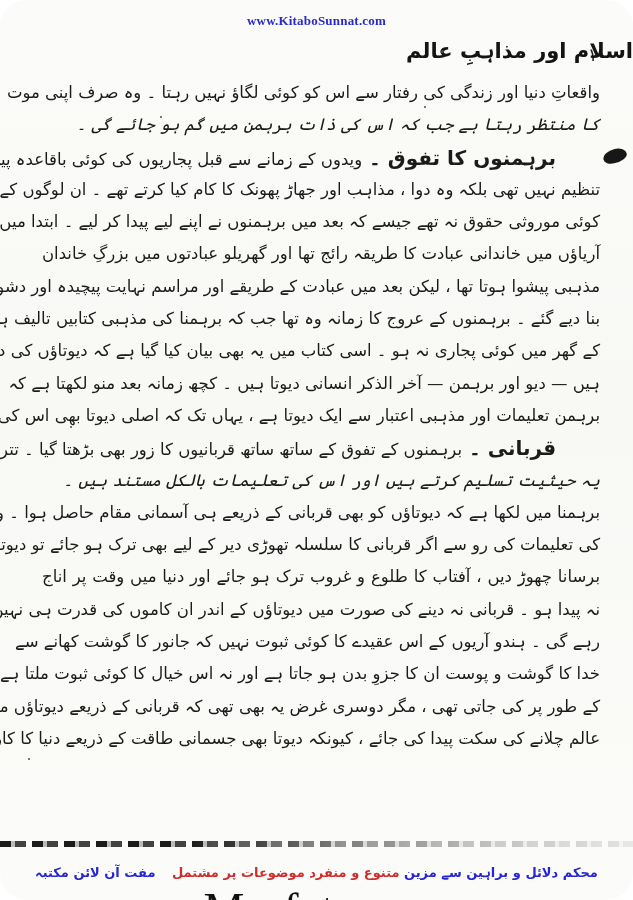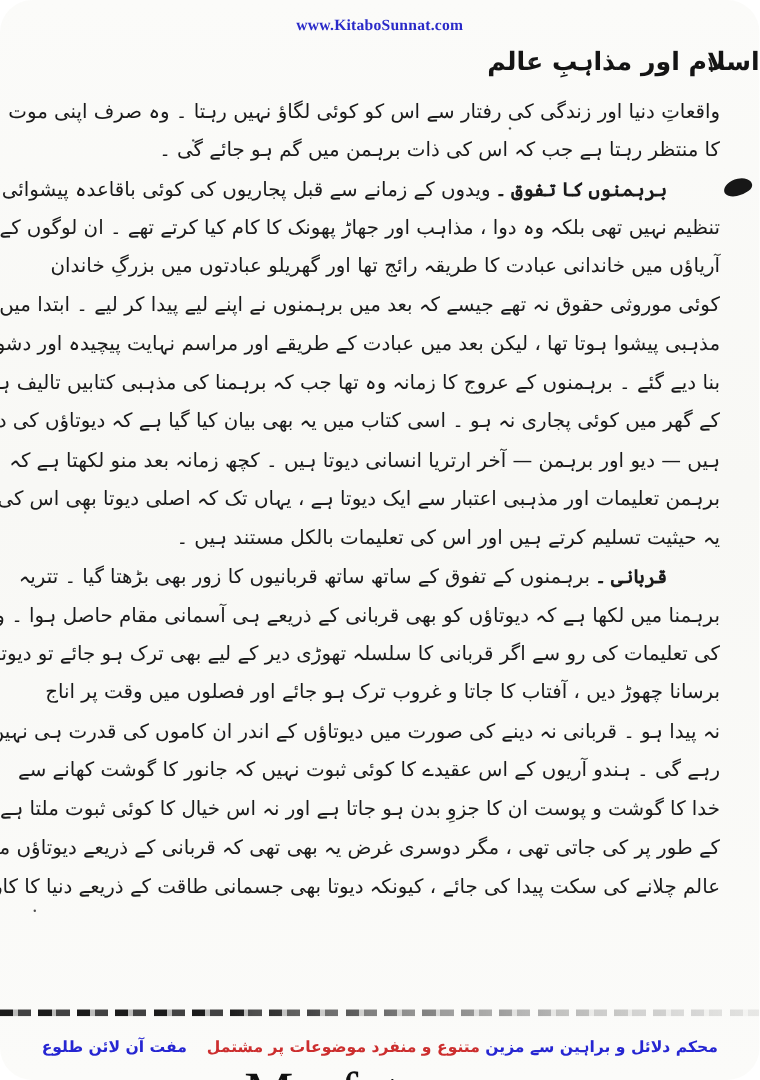--- a/index.html
+++ b/index.html
@@ -38,23 +38,23 @@
   .body-text {
     position: absolute; top: 77px; right: 33px; width: 558px;
     direction: rtl;
   }
   .line {
     height: 32.3px; line-height: 32.3px;
     font-size: 16.5px; color: #1b1b1b;
     text-align: justify; text-align-last: justify;
     white-space: nowrap;
   }
-  .line.short { text-align-last: right; }
+  .line.short { text-align-last: right; font-style: italic; }
   .line.indent { padding-right: 44px; }
-  .lead { font-weight: bold; font-size: 16px; font-family: Liberation Serif, serif; }
+  .lead { font-weight: bold; font-size: 20px; }
   
   .ink-blot {
     position: absolute; top: 149px; right: 6px;
     width: 24px; height: 14px; background: #171717;
     border-radius: 55% 45% 60% 40% / 60% 50% 50% 40%;
     transform: rotate(-12deg);
   }
   .speck { position: absolute; background: #4c4c4c; border-radius: 50%; }
   .speck.s1 { left: 441px; top: 50px;  width: 3px; height: 3px; }
   .speck.s2 { left: 160px; top: 116px; width: 2px; height: 2px; }
@@ -104,44 +104,44 @@
 
   <div class="body-text">
     <div class="line"><span>واقعاتِ دنیا اور زندگی کی رفتار سے اس کو کوئی لگاؤ نہیں رہتا ۔ وہ صرف اپنی موت</span></div>
 
     <div class="line short"><span>کا منتظر رہتا ہے جب کہ اس کی ذات برہمن میں گم ہو جائے گی ۔</span></div>
 
     <div class="line indent"><span class="lead">برہمنوں کا تفوق ۔ </span><span>ویدوں کے زمانے سے قبل پجاریوں کی کوئی باقاعدہ پیشوائی</span></div>
 
     <div class="line"><span>تنظیم نہیں تھی بلکہ وہ دوا ، مذاہب اور جھاڑ پھونک کا کام کیا کرتے تھے ۔ ان لوگوں کے</span></div>
 
+    <div class="line"><span>کوئی موروثی حقوق نہ تھے جیسے کہ بعد میں برہمنوں نے اپنے لیے پیدا کر لیے ۔ ابتدا میں</span></div>
+
     <div class="line"><span>آریاؤں میں خاندانی عبادت کا طریقہ رائج تھا اور گھریلو عبادتوں میں بزرگِ خاندان</span></div>
-
-    <div class="line"><span>کوئی موروثی حقوق نہ تھے جیسے کہ بعد میں برہمنوں نے اپنے لیے پیدا کر لیے ۔ ابتدا میں</span></div>
 
     <div class="line"><span>مذہبی پیشوا ہوتا تھا ، لیکن بعد میں عبادت کے طریقے اور مراسم نہایت پیچیدہ اور دشوار</span></div>
 
     <div class="line"><span>بنا دیے گئے ۔ برہمنوں کے عروج کا زمانہ وہ تھا جب کہ برہمنا کی مذہبی کتابیں تالیف ہوئیں ۔</span></div>
 
 
     <div class="line"><span>کے گھر میں کوئی پجاری نہ ہو ۔ اسی کتاب میں یہ بھی بیان کیا گیا ہے کہ دیوتاؤں کی دو اقسام</span></div>
 
-    <div class="line"><span>ہیں — دیو اور برہمن — آخر ارتریا انسانی دیوتا ہیں ۔ کچھ زمانہ بعد منو لکھتا ہے کہ</span></div>
+    <div class="line"><span>ہیں — دیو اور برہمن — آخر الذکر انسانی دیوتا ہیں ۔ کچھ زمانہ بعد منو لکھتا ہے کہ</span></div>
 
     <div class="line"><span>برہمن تعلیمات اور مذہبی اعتبار سے ایک دیوتا ہے ، یہاں تک کہ اصلی دیوتا بھی اس کی</span></div>
 
+    <div class="line indent"><span class="lead">قربانی ۔ </span><span>برہمنوں کے تفوق کے ساتھ ساتھ قربانیوں کا زور بھی بڑھتا گیا ۔ تتریہ</span></div>
+
     <div class="line short"><span>یہ حیثیت تسلیم کرتے ہیں اور اس کی تعلیمات بالکل مستند ہیں ۔</span></div>
-
-    <div class="line indent"><span class="lead">قربانی ۔ </span><span>برہمنوں کے تفوق کے ساتھ ساتھ قربانیوں کا زور بھی بڑھتا گیا ۔ تتریہ</span></div>
 
     <div class="line"><span>برہمنا میں لکھا ہے کہ دیوتاؤں کو بھی قربانی کے ذریعے ہی آسمانی مقام حاصل ہوا ۔ ویدوں</span></div>
 
     <div class="line"><span>کی تعلیمات کی رو سے اگر قربانی کا سلسلہ تھوڑی دیر کے لیے بھی ترک ہو جائے تو دیوتا بارش</span></div>
 
-    <div class="line"><span>برسانا چھوڑ دیں ، آفتاب کا جاتا و غروب ترک ہو جائے اور فصلوں میں وقت پر اناج</span></div>
+    <div class="line"><span>برسانا چھوڑ دیں ، آفتاب کا طلوع و غروب ترک ہو جائے اور دنیا میں وقت پر اناج</span></div>
 
     <div class="line"><span>نہ پیدا ہو ۔ قربانی نہ دینے کی صورت میں دیوتاؤں کے اندر ان کاموں کی قدرت ہی نہیں</span></div>
 
     <div class="line"><span>رہے گی ۔ ہندو آریوں کے اس عقیدے کا کوئی ثبوت نہیں کہ جانور کا گوشت کھانے سے</span></div>
 
     <div class="line"><span>خدا کا گوشت و پوست ان کا جزوِ بدن ہو جاتا ہے اور نہ اس خیال کا کوئی ثبوت ملتا ہے کہ</span></div>
 
 
     <div class="line"><span>کے طور پر کی جاتی تھی ، مگر دوسری غرض یہ بھی تھی کہ قربانی کے ذریعے دیوتاؤں میں نظامِ</span></div>
 
@@ -152,18 +152,18 @@
   <div class="speck s1"></div>
   <div class="speck s2"></div>
   <div class="speck s3"></div>
   <div class="speck s4"></div>
   <div class="speck s5"></div>
   <div class="noise"></div>
 
   <div class="tagline">
     <span class="tag-blue">محکم دلائل و براہین سے مزین</span>
     <span class="tag-red">متنوع و منفرد موضوعات پر مشتمل</span>
-    <span class="tag-blue">مفت آن لائن طلوع</span>
+    <span class="tag-blue">مفت آن لائن مکتبہ</span>
   </div>
 
   <div class="marfat">Marfat.com</div>
 
 </div>
 
 </body></html>

